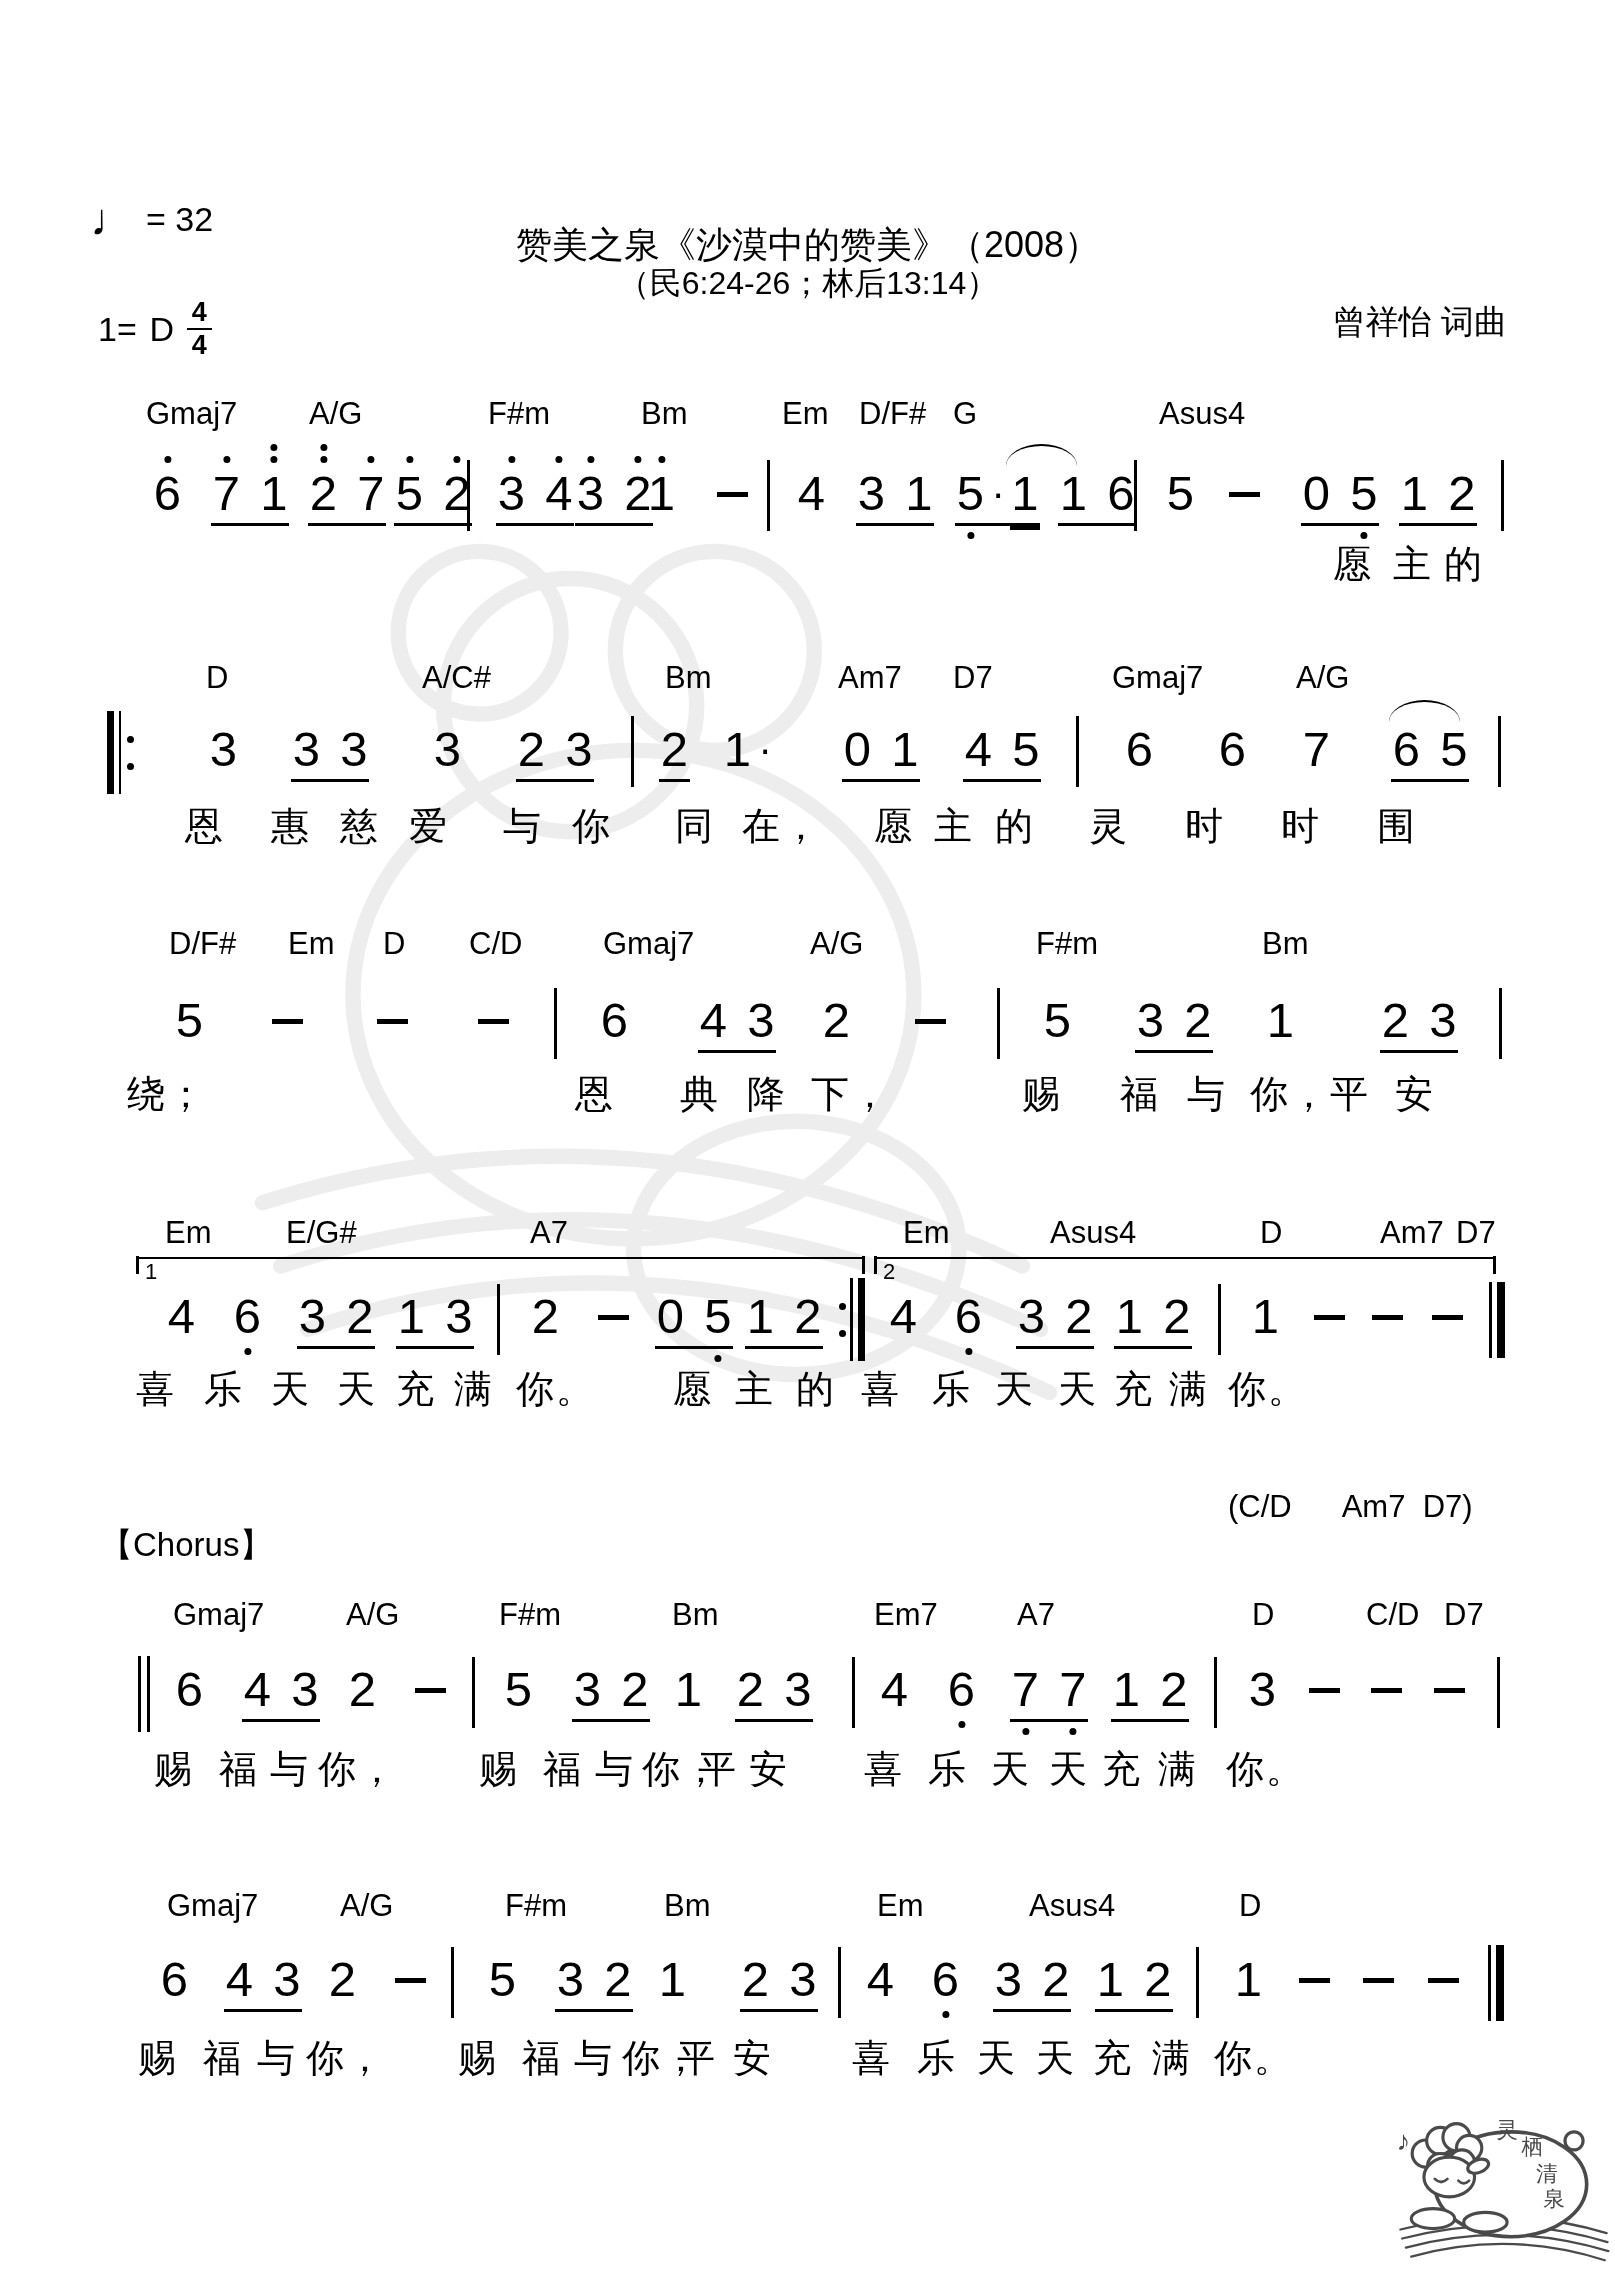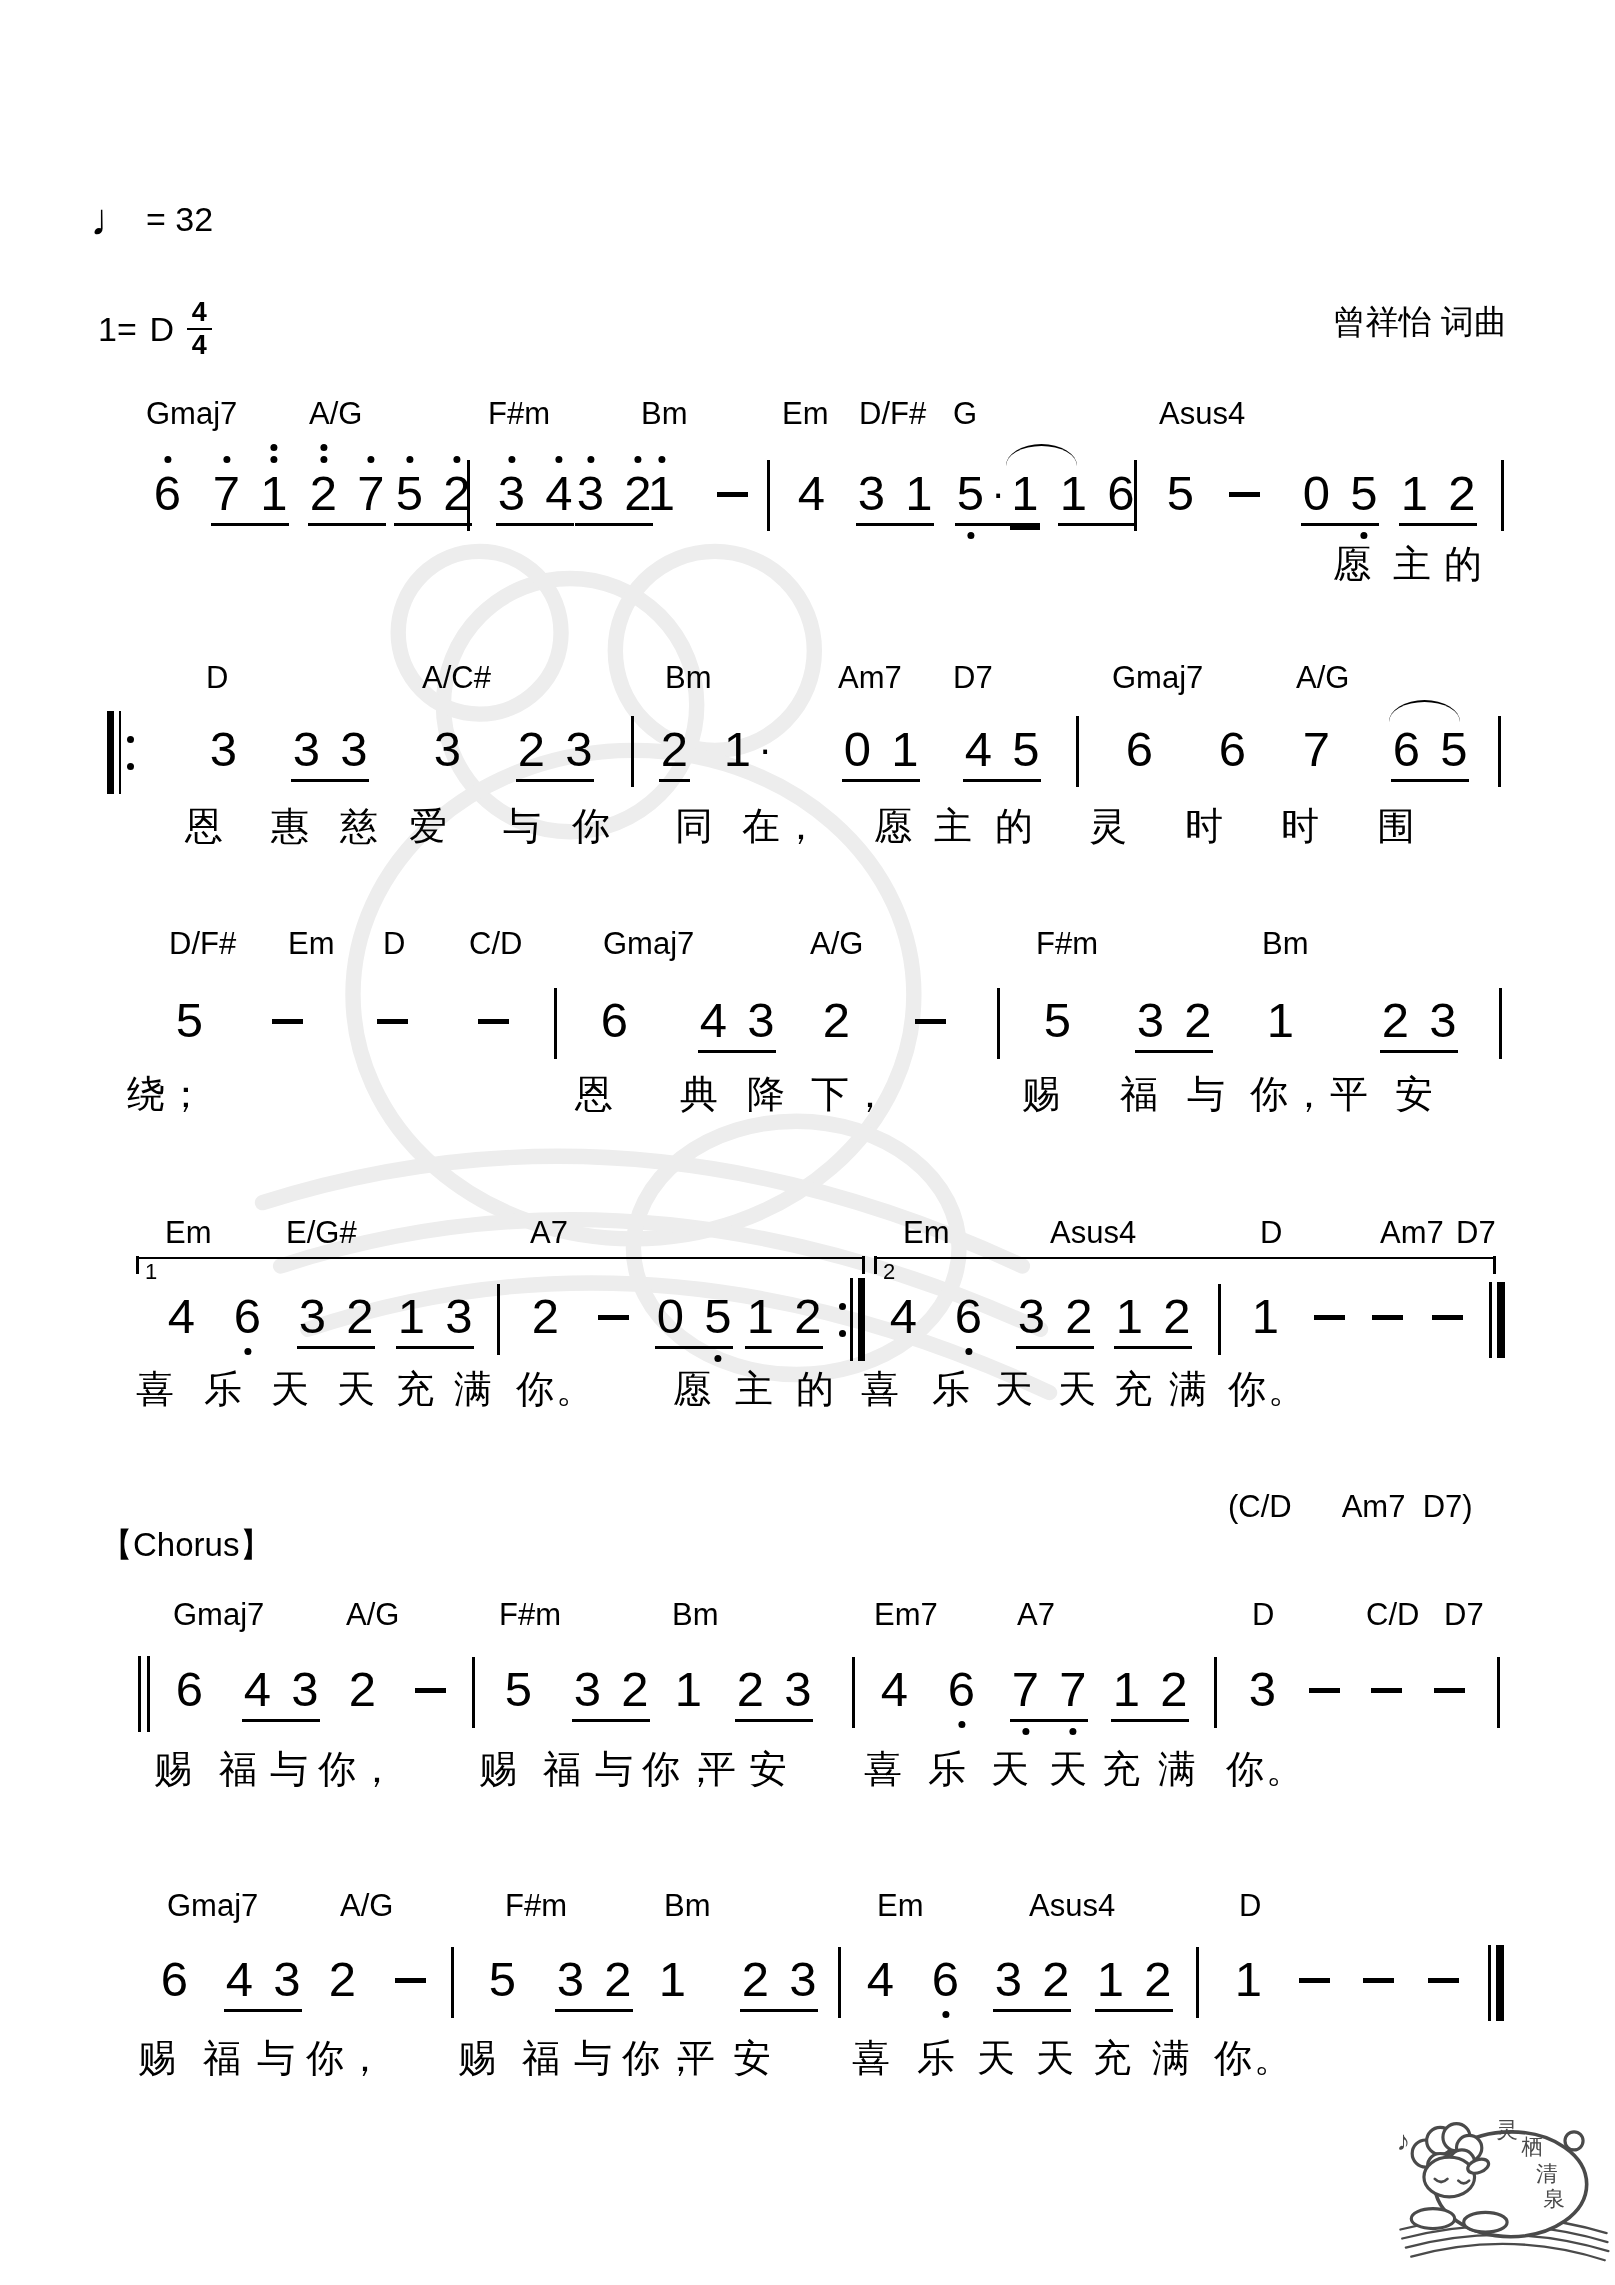--- a/index.html
+++ b/index.html
@@ -57,20 +57,22 @@
     <circle cx="300" cy="160" r="90"></circle>
     <ellipse cx="470" cy="560" rx="310" ry="270"></ellipse>
     <path d="M60 790 Q 470 660 900 860"></path>
     <path d="M80 860 Q 480 730 920 930"></path>
     <path d="M110 930 Q 500 800 930 1000"></path>
     <ellipse cx="650" cy="840" rx="180" ry="140"></ellipse>
   </svg>
 
   <div class="layer">
 
+    <div class="subtitle">赞美之泉《沙漠中的赞美》（2008）</div>
+    <div class="scripture">（民6:24-26；林后13:14）</div>
 
     <div class="tempo">
       <span class="qnote">♩</span>
       <span>= 32</span>
     </div>
 
     <div class="keysig">
       <span>1=</span>
       <span>D</span>
       <span class="frac">

